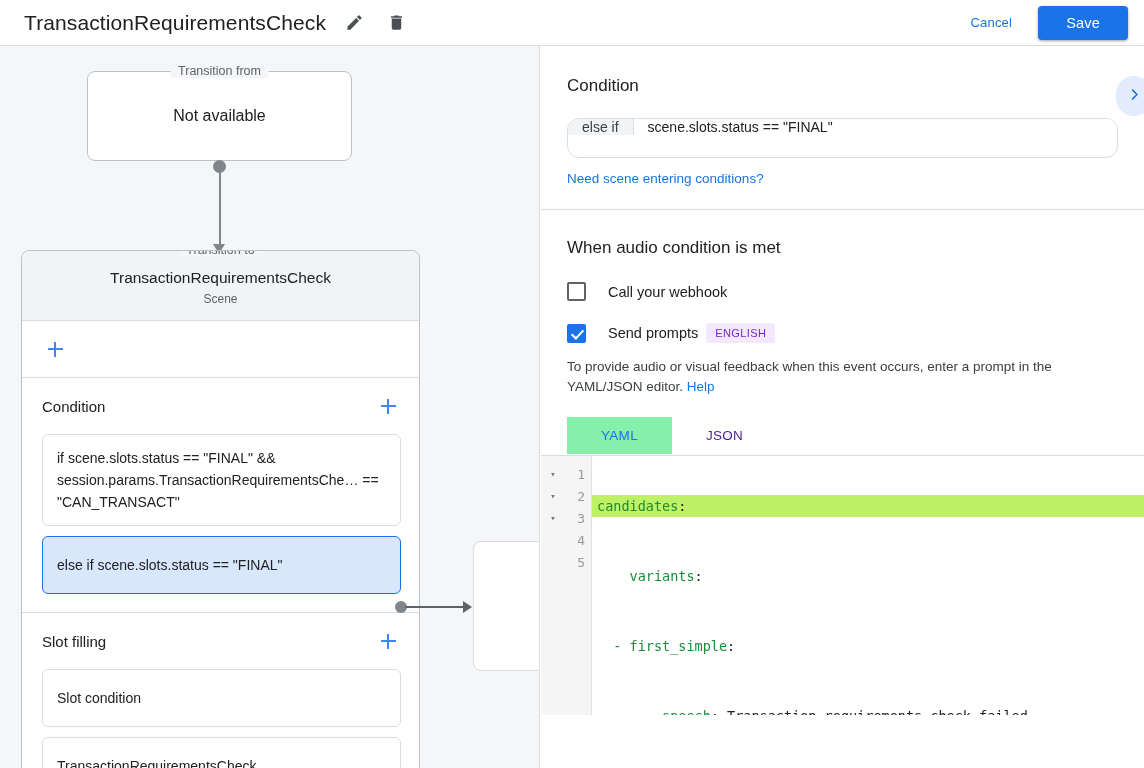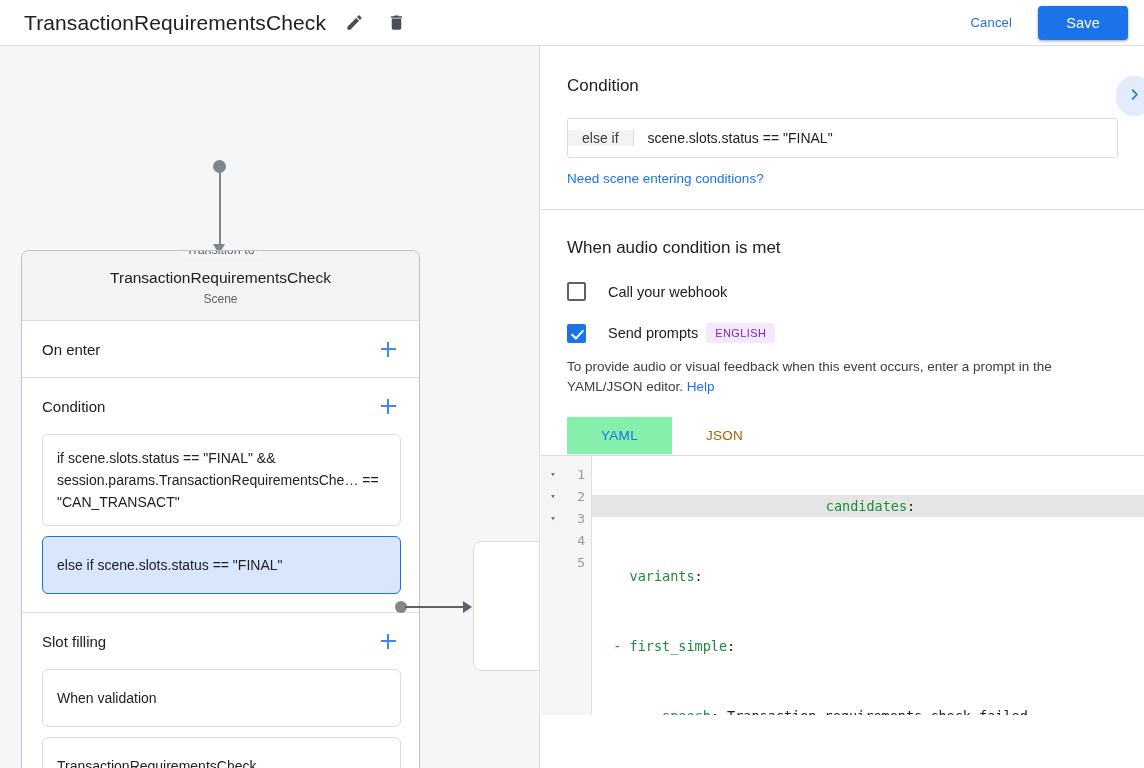--- a/index.html
+++ b/index.html
@@ -186,22 +186,22 @@
   }
   .expand-pill {
     position: absolute; right: -8px; top: 30px;
     width: 36px; height: 40px; border-radius: 20px;
     background: #e3ecfd;
     display: flex; align-items: center; justify-content: center;
     cursor: pointer; border: none;
   }
 
   .cond-row {
-    display: flex; align-items: center;
-    border: 1px solid #dadce0; border-radius: 3px;
+    display: flex; align-items: flex-start;
+    border: 1px solid #dadce0; border-radius: 12px;
     height: 40px; overflow: hidden;
   }
   .cond-prefix {
     background: #f1f3f4;
     border-right: 1px solid #dadce0;
     display: flex; align-items: center;
     padding: 0 14px;
     font-size: 14px; color: #3c4043;
     white-space: nowrap;
   }
@@ -243,21 +243,21 @@
     padding: 4px 9px; border-radius: 3px;
   }
   .desc {
     font-size: 13.5px; color: #3c4043; line-height: 20px;
     margin-top: -8px; margin-bottom: 20px; max-width: 560px;
   }
   .desc a { color: #1a73e8; text-decoration: none; cursor: pointer; }
 
   .tabs { display: flex; }
   .tab {
-    padding: 11px 34px; font-size: 13.5px; color: #a16207;
+    padding: 11px 34px; font-size: 13.5px; color: #4c1d95;
     cursor: pointer; letter-spacing: .3px;
     background: none; border: none; font-family: inherit;
   }
   .tab.active { background: #86efac; color: #1a73e8; font-weight: 500; }
 
   .editor {
     margin-top: 1px;
     border-top: 1px solid #dadce0;
     display: flex;
     height: 260px;
@@ -278,21 +278,21 @@
   .fold {
     width: 24px; text-align: center; font-size: 9px; color: #757575;
     cursor: pointer; line-height: 22px;
   }
   .lnum { width: 23px; text-align: right; padding-right: 3px; }
   .code {
     flex: 1; padding-top: 7px; overflow: hidden;
     white-space: pre;
   }
   .cline { height: 22px; line-height: 22px; padding-left: 5px; color: #202124; }
-  .cline.hl { background: #e5e5e5; text-align: center; }
+  .cline.hl { background: #bef264; }
   .k { color: #1a8d3a; }
   .pun { color: #202124; }
 </style>
 </head>
 <body>
 
 <div class="app">
 
   <div class="topbar">
     <div class="topbar-title">TransactionRequirementsCheck</div>
@@ -314,36 +314,39 @@
     </button>
 
     <div class="topbar-spacer"></div>
 
     <button class="cancel-link">Cancel</button>
     <button class="save-btn">Save</button>
   </div>
 
   <div class="canvas">
 
+    <div class="fcard" id="card-from">
+      <div class="legend">Transition from</div>
+      <div class="body">Not available</div>
+    </div>
 
     <div class="dot-top"></div>
     <div class="vline"></div>
     <div class="arrow-down"></div>
 
     <div class="fcard" id="card-to">
       <div class="legend">Transition to</div>
 
       <div class="scene-head">
         <div class="scene-title">TransactionRequirementsCheck</div>
         <div class="scene-sub">Scene</div>
       </div>
 
       <div class="sec">
         <div class="sec-head">
-          <div class="sec-title">On enter</div>
           <div class="plus-wrap">
             <button class="plus-btn"></button>
           </div>
         </div>
       </div>
 
       <div class="sec">
         <div class="sec-head">
           <div class="sec-title">Condition</div>
           <div class="plus-wrap">
@@ -355,21 +358,21 @@
         <div style="height:8px"></div>
       </div>
 
       <div class="sec nb">
         <div class="sec-head">
           <div class="sec-title">Slot filling</div>
           <div class="plus-wrap">
             <button class="plus-btn"></button>
           </div>
         </div>
-        <div class="chip pad">When validation</div>
+        <div class="chip pad">Slot condition</div>
         <div class="chip pad">TransactionRequirementsCheck</div>
       </div>
     </div>
 
     <div class="dot-right"></div>
     <div class="hline"></div>
     <div class="arrow-right"></div>
     <div id="card-next"></div>
   </div>
 

